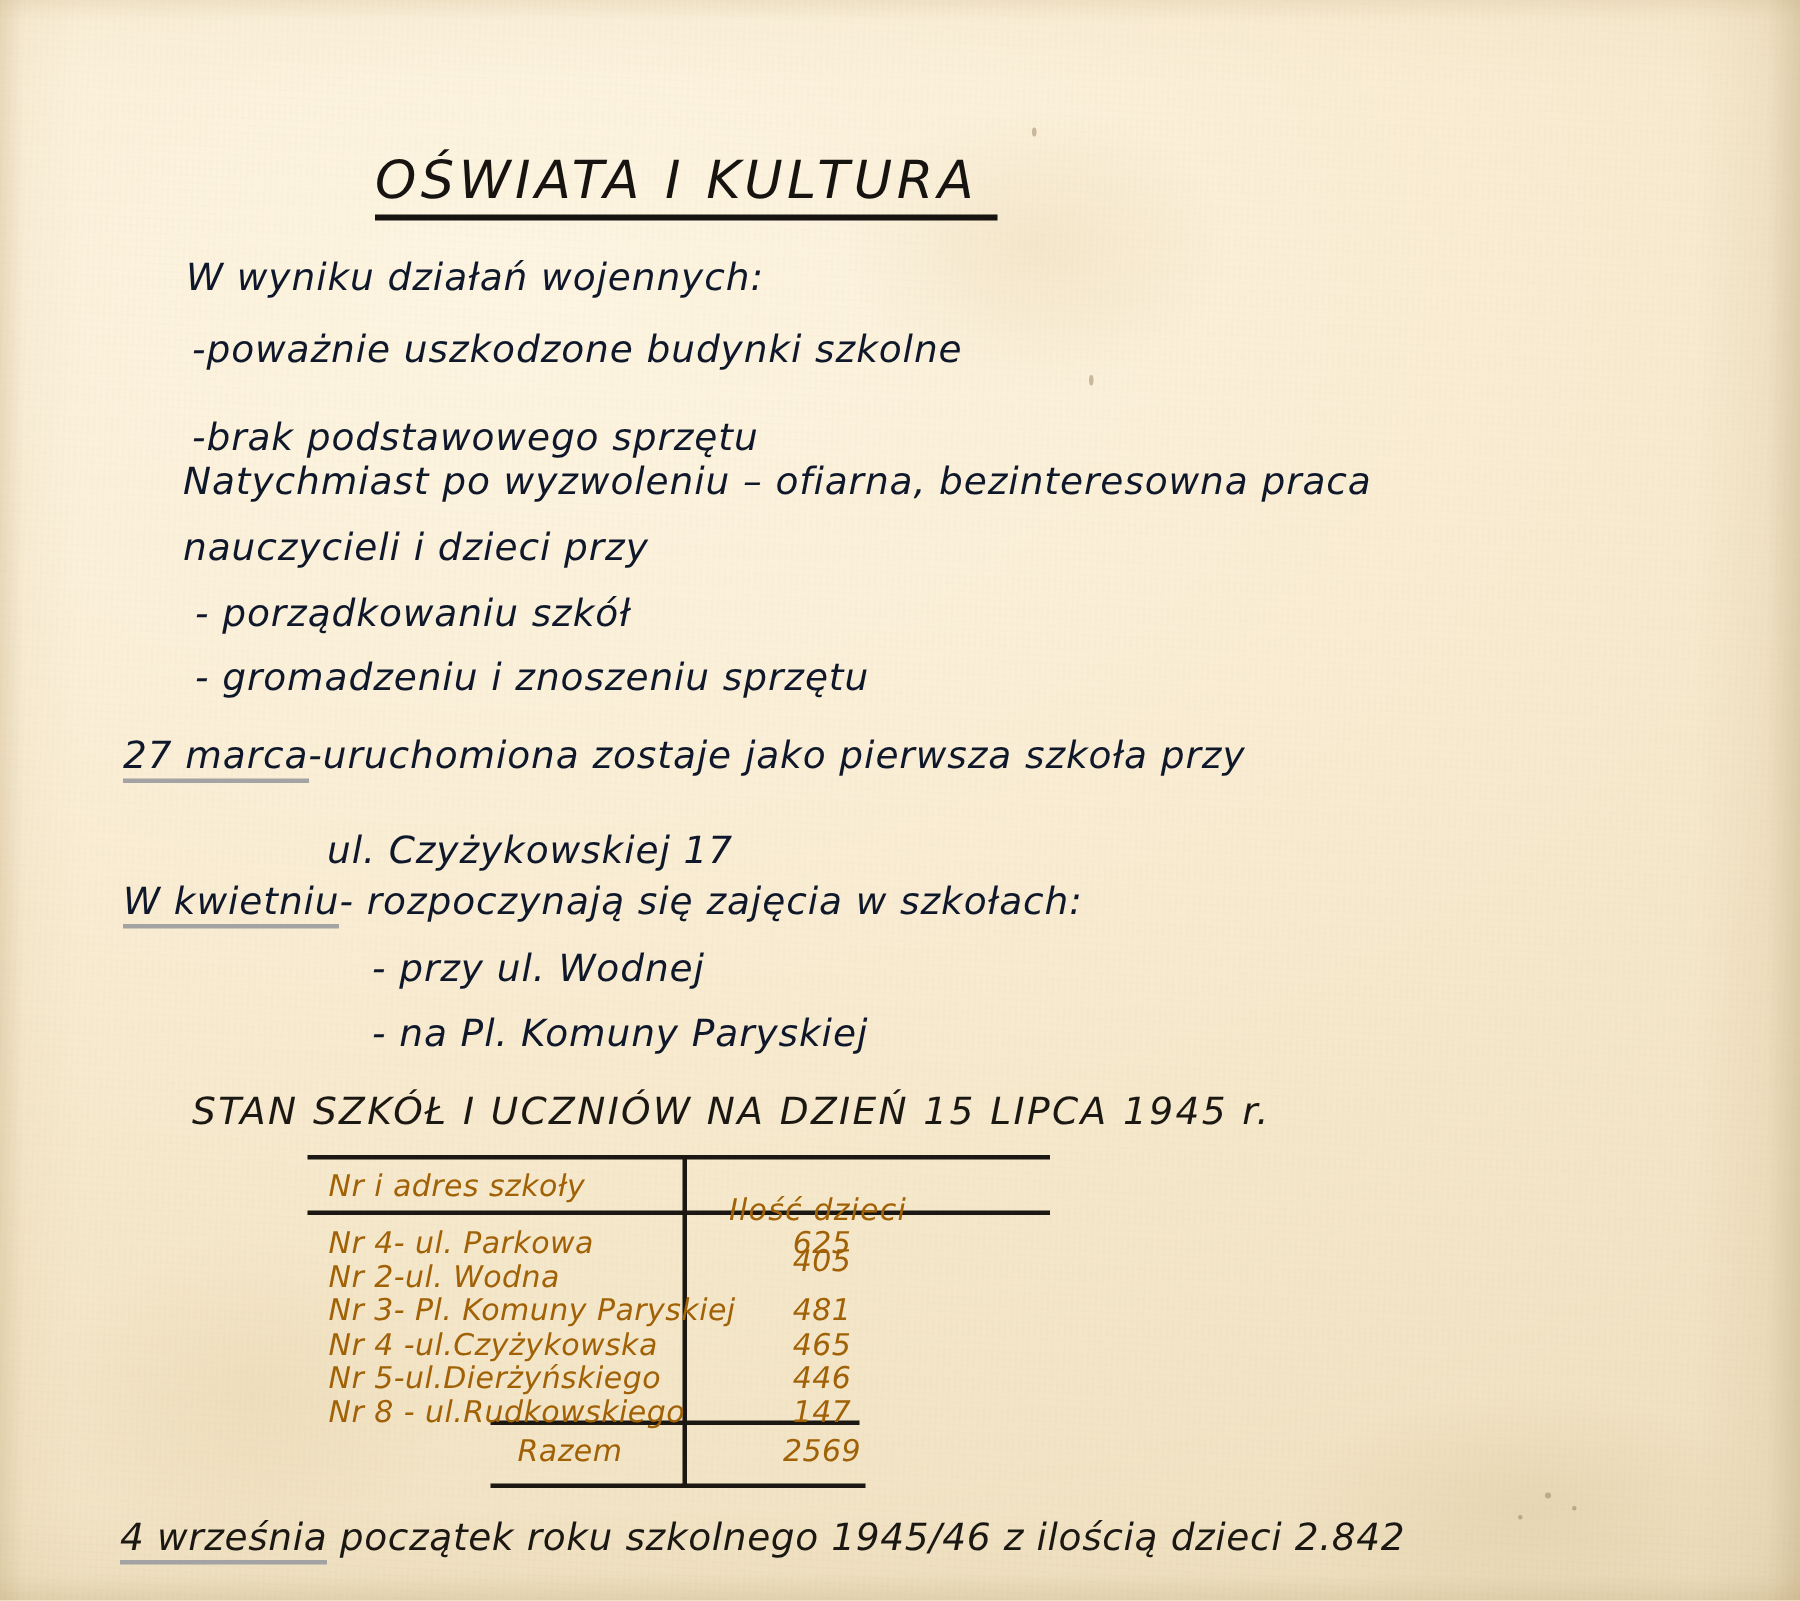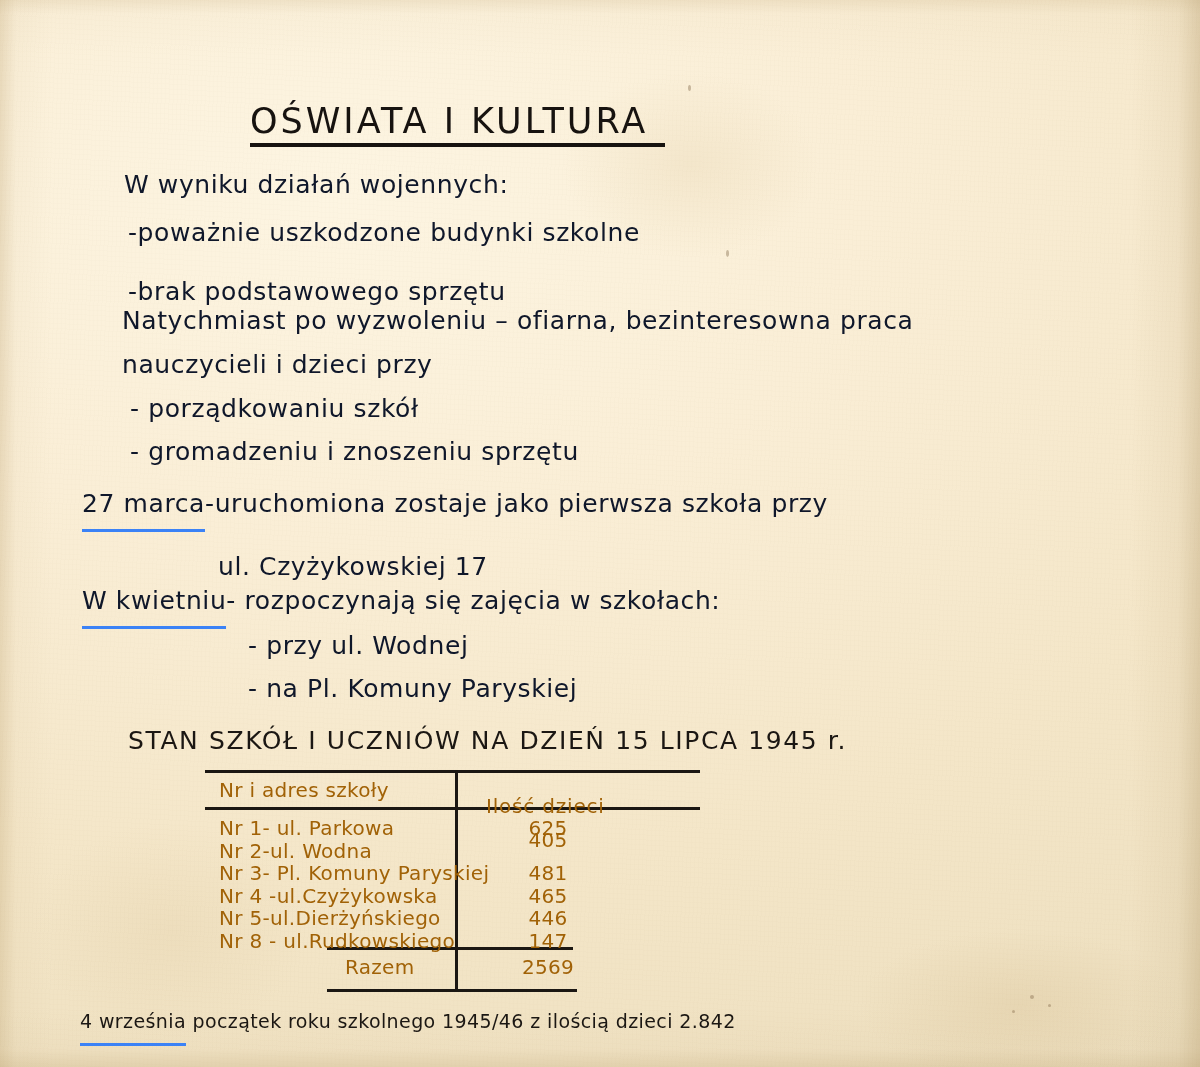--- a/index.html
+++ b/index.html
@@ -66,20 +66,21 @@
     position: absolute;
     background: rgba(120,95,62,0.38);
     border-radius: 50%;
     pointer-events: none;
   }
 
   
   .content {
     position: absolute;
     inset: 0;
+    font-style: italic;
   }
 
   
   .doc-title {
     position: absolute;
     left: 250px;
     top: 101px;
     font-size: 35px;
     letter-spacing: 3.0px;
     font-weight: 400;
@@ -97,22 +98,22 @@
 
   
   .line {
     position: absolute;
     font-size: 25px;
     letter-spacing: 0.6px;
     white-space: nowrap;
     color: #0f172a;
   }
   .lead-underline {
-    border-bottom: 3px solid #3b82f6;
-    padding-bottom: 11px;
+    border-bottom: 3px solid #a3a3a3;
+    padding-bottom: 1px;
   }
 
   
   .table-heading {
     position: absolute;
     left: 128px;
     top: 726px;
     font-size: 25px;
     letter-spacing: 1.6px;
     white-space: nowrap;
@@ -154,21 +155,21 @@
   .row-label { left: 14px; }
   .row-value { width: 150px; text-align: center; left: 268px; }
   .tot-label { left: 140px; }
   .tot-value { width: 150px; text-align: center; left: 268px; }
 
   
   .footer-line {
     position: absolute;
     left: 80px;
     top: 1010px;
-    font-size: 19px;
+    font-size: 25px;
     letter-spacing: 0.4px;
     white-space: nowrap;
   }
 </style>
 </head>
 <body>
 
 <div class="page"></div>
 <div class="grain"></div>
 <div class="stain-a"></div>
@@ -209,21 +210,21 @@
     <div class="rule full" style="top:0;"></div>
     <div class="rule full" style="top:37px;"></div>
     <div class="vrule"></div>
     <div class="rule short" style="top:177px;"></div>
     <div class="rule short2" style="top:219px;"></div>
 
     <div class="cell hdr-left">Nr i adres szkoły</div>
     <div class="cell hdr-right">Ilość  dzieci</div>
 
     <div id="table-rows">
-        <div class="cell row-label" style="top: 46px;">Nr 1- ul. Parkowa</div>
+        <div class="cell row-label" style="top: 46px;">Nr 4- ul. Parkowa</div>
         <div class="cell row-value" style="top: 46px;">625</div>
         <div class="cell row-label" style="top: 68.5px;">Nr 2-ul. Wodna</div>
         <div class="cell row-value" style="top: 58px;">405</div>
         <div class="cell row-label" style="top: 91px;">Nr 3- Pl. Komuny Paryskiej</div>
         <div class="cell row-value" style="top: 91px;">481</div>
         <div class="cell row-label" style="top: 113.5px;">Nr 4 -ul.Czyżykowska</div>
         <div class="cell row-value" style="top: 113.5px;">465</div>
         <div class="cell row-label" style="top: 136px;">Nr 5-ul.Dierżyńskiego</div>
         <div class="cell row-value" style="top: 136px;">446</div>
         <div class="cell row-label" style="top: 158.5px;">Nr 8 - ul.Rudkowskiego</div>

